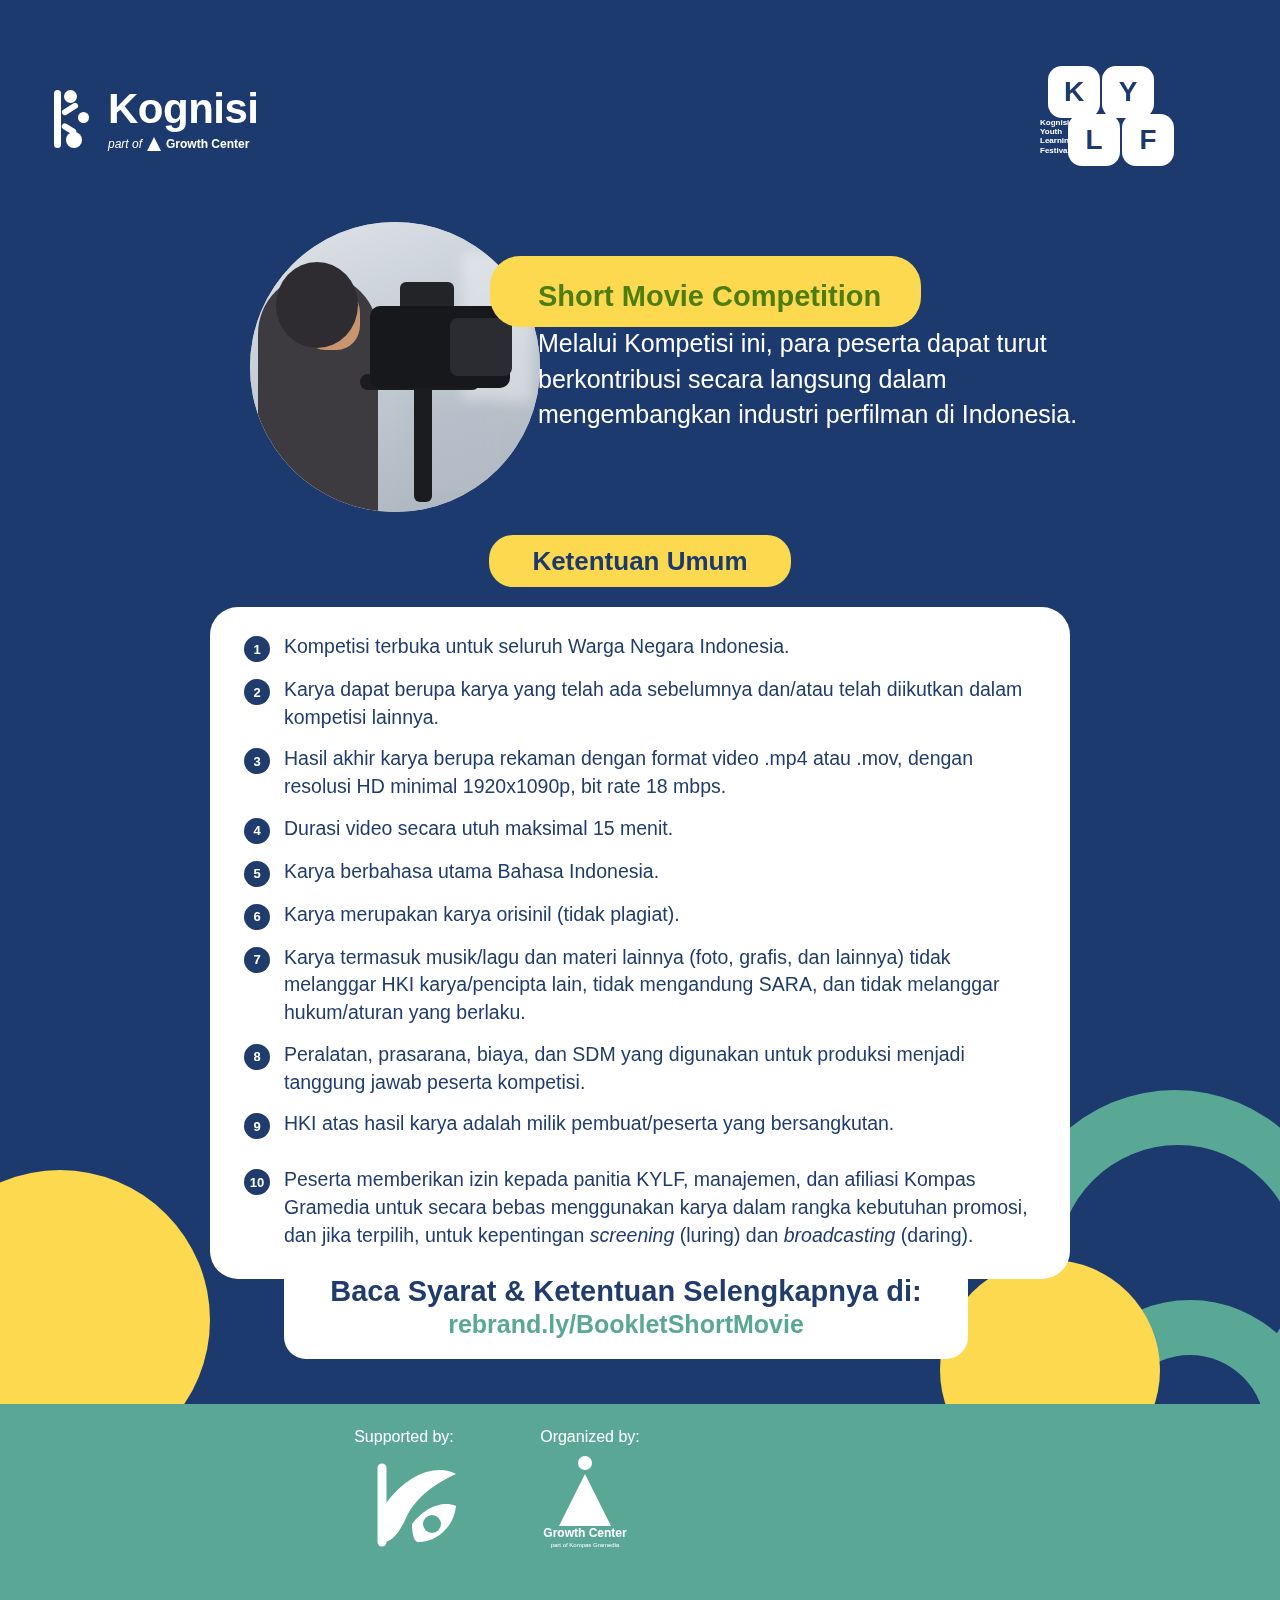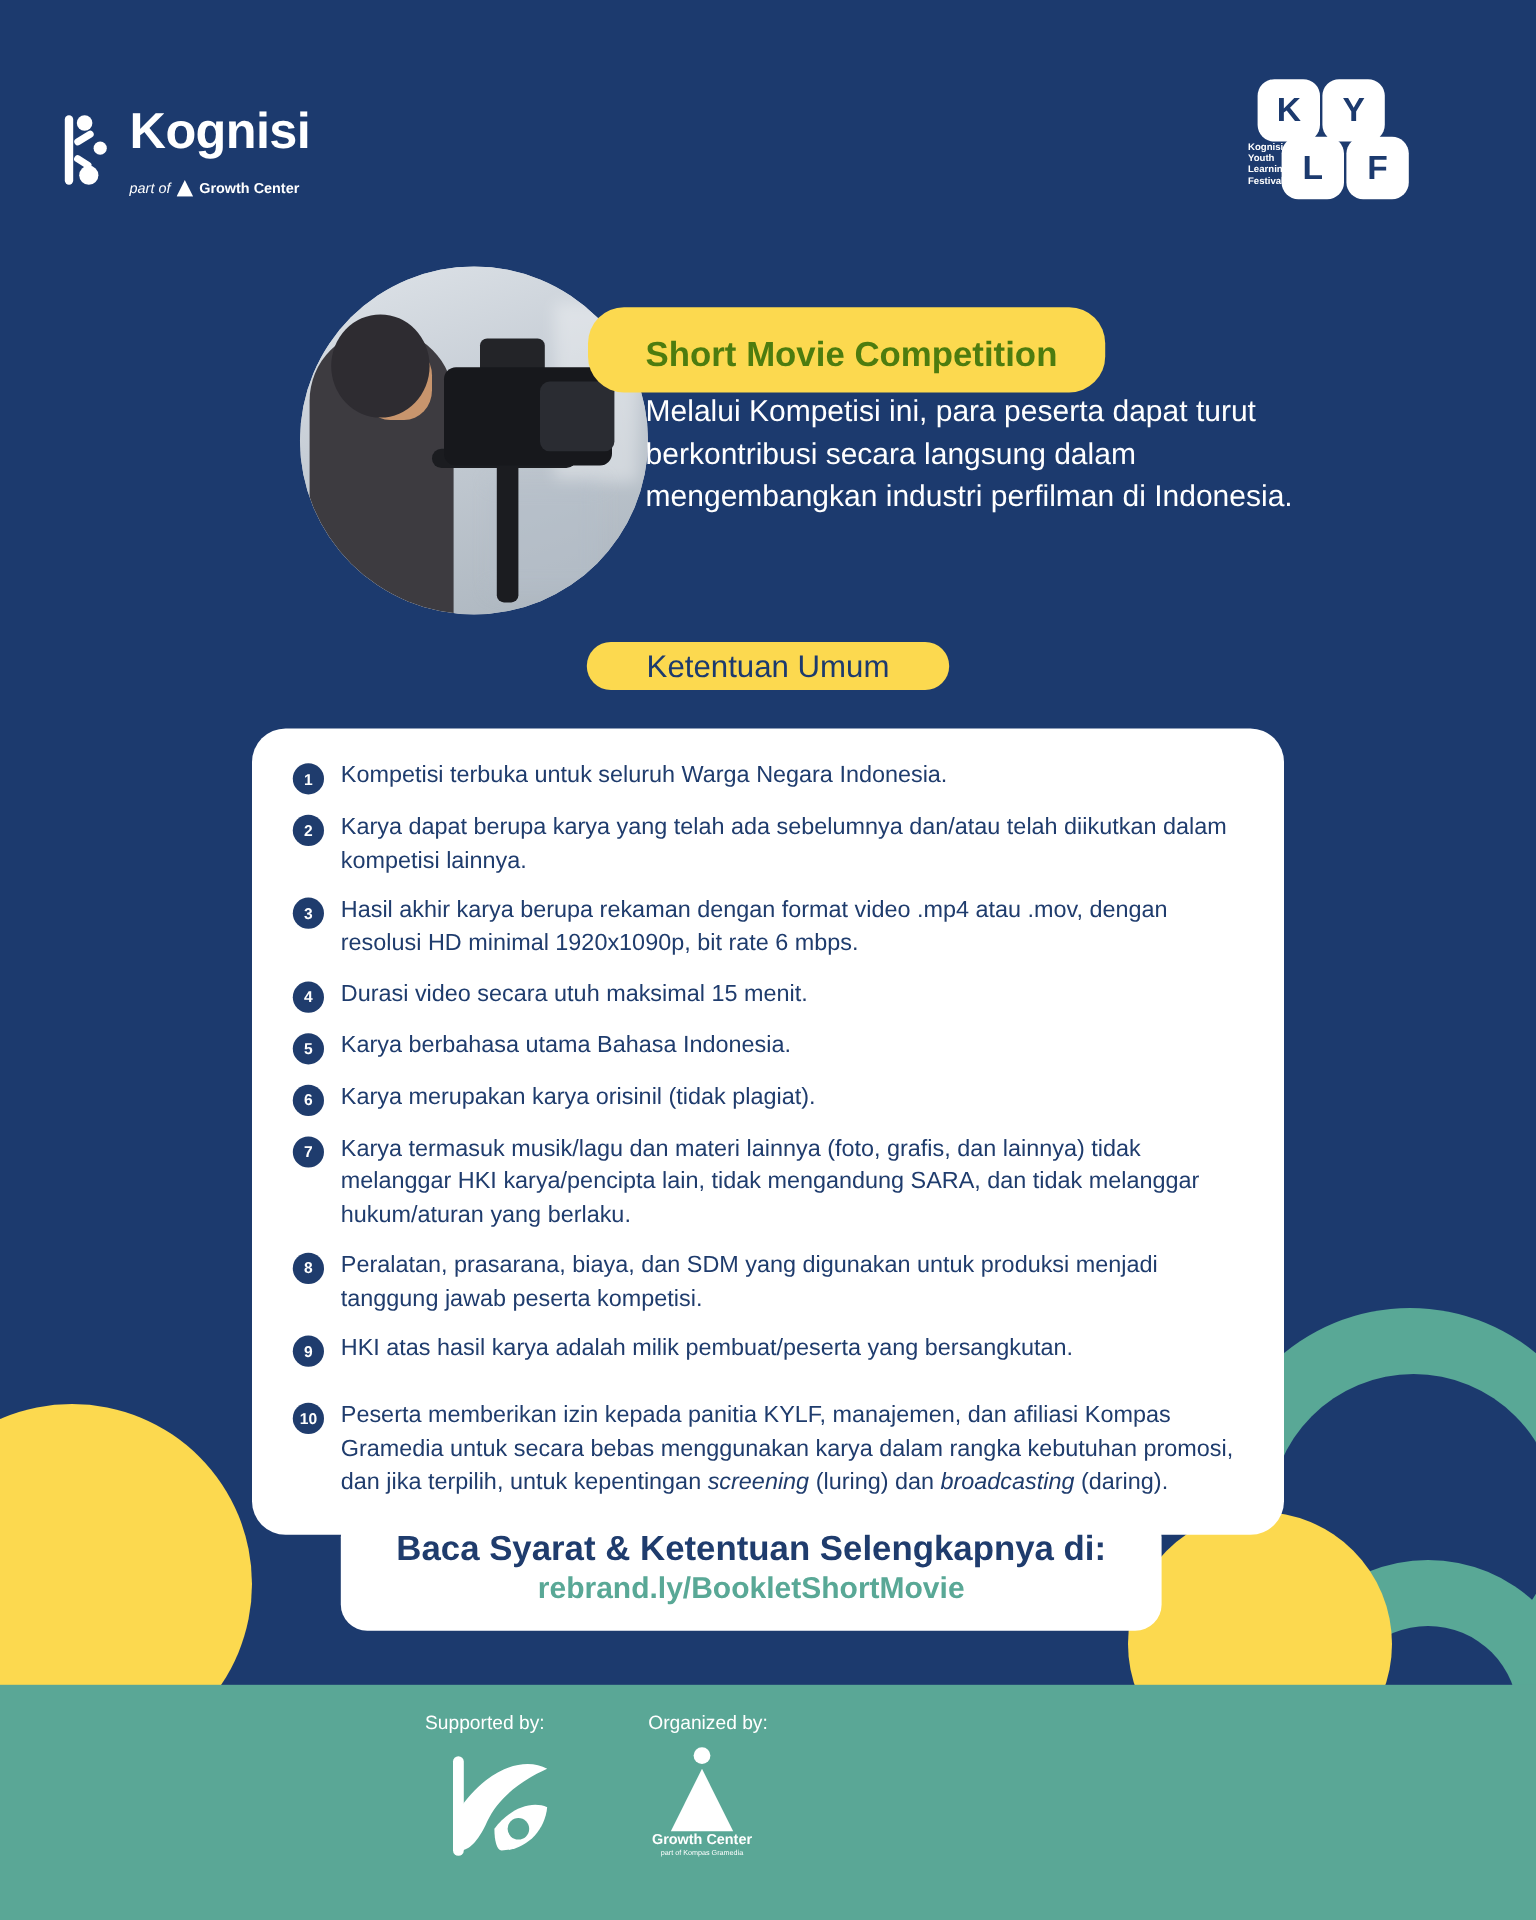--- a/index.html
+++ b/index.html
@@ -49,21 +49,21 @@
   }
 
   
   #header { position: absolute; top: 16px; left: 0; width: 1228px; height: 200px; }
 
   #kognisi-logo { position: absolute; left: 50px; top: 72px; display: flex; align-items: center; gap: 14px; }
   #kognisi-mark { width: 44px; height: 60px; position: relative; }
   #kognisi-mark .dot { position: absolute; border-radius: 50%; background: #fff; }
   #kognisi-mark .bar { position: absolute; background: #fff; }
   .kognisi-wordmark { font-size: 42px; font-weight: bold; letter-spacing: -0.5px; color: #fff; line-height: 1; }
-  .kognisi-sub { display: flex; align-items: center; gap: 5px; margin-top: 20px; font-size: 12px; font-style: italic; color: #fff; }
+  .kognisi-sub { display: flex; align-items: center; gap: 5px; margin-top: 7px; font-size: 12px; font-style: italic; color: #fff; }
   .kognisi-sub .gc-mark { width: 14px; height: 14px; background: #fff; clip-path: polygon(50% 0, 100% 100%, 0 100%); }
   .kognisi-sub .gc-text { font-style: normal; font-weight: bold; font-size: 12px; }
 
   #kylf-logo { position: absolute; right: 58px; top: 50px; width: 130px; height: 110px; }
   .kylf-tile { position: absolute; width: 52px; height: 52px; border-radius: 14px; background: #fff; color: #1c3a6e;
     font-weight: bold; font-size: 28px; display: flex; align-items: center; justify-content: center; }
   #kylf-k { left: 8px; top: 0px; }
   #kylf-y { left: 62px; top: 0px; }
   #kylf-l { left: 28px; top: 48px; }
   #kylf-f { left: 82px; top: 48px; }
@@ -121,24 +121,24 @@
     position: absolute; left: 240px; top: 34px; background: #fcd94f; color: #4d7c0f;
     border-radius: 30px; padding: 24px 40px 14px 48px; font-size: 29px; font-weight: bold;
   }
   #hero-desc {
     position: absolute; left: 288px; top: 104px; width: 580px;
     font-size: 25px; line-height: 1.42; color: #ffffff;
   }
 
   
   #section-pill {
-    position: absolute; left: 489px; top: 535px; width: 302px; height: 40px;
+    position: absolute; left: 489px; top: 535px; width: 302px; height: 52px;
     background: #fcd94f; color: #1c3a6e; border-radius: 24px;
     display: flex; align-items: center; justify-content: center;
-    font-size: 26px; font-weight: normal;
+    font-size: 26px; font-weight: bold;
   }
 
   
   #rules-card {
     position: absolute; left: 210px; top: 607px; width: 860px;
     background: #ffffff; border-radius: 28px; padding: 26px 34px 30px 34px;
     color: #1f3c6d;
   }
   .rule { display: flex; align-items: flex-start; gap: 14px; margin-bottom: 14px; }
   .rule:last-child { margin-bottom: 0; margin-top: 27px; }
@@ -258,21 +258,21 @@
   <div class="rule">
     <div class="rule-num">1</div>
     <div class="rule-text">Kompetisi terbuka untuk seluruh Warga Negara Indonesia.</div>
   </div>
   <div class="rule">
     <div class="rule-num">2</div>
     <div class="rule-text">Karya dapat berupa karya yang telah ada sebelumnya dan/atau telah diikutkan dalam kompetisi lainnya.</div>
   </div>
   <div class="rule">
     <div class="rule-num">3</div>
-    <div class="rule-text">Hasil akhir karya berupa rekaman dengan format video .mp4 atau .mov, dengan resolusi HD minimal 1920x1090p, bit rate 6 mbps.</div>
+    <div class="rule-text">Hasil akhir karya berupa rekaman dengan format video .mp4 atau .mov, dengan resolusi HD minimal 1920x1090p, bit rate 18 mbps.</div>
   </div>
   <div class="rule">
     <div class="rule-num">4</div>
     <div class="rule-text">Durasi video secara utuh maksimal 15 menit.</div>
   </div>
   <div class="rule">
     <div class="rule-num">5</div>
     <div class="rule-text">Karya berbahasa utama Bahasa Indonesia.</div>
   </div>
   <div class="rule">

